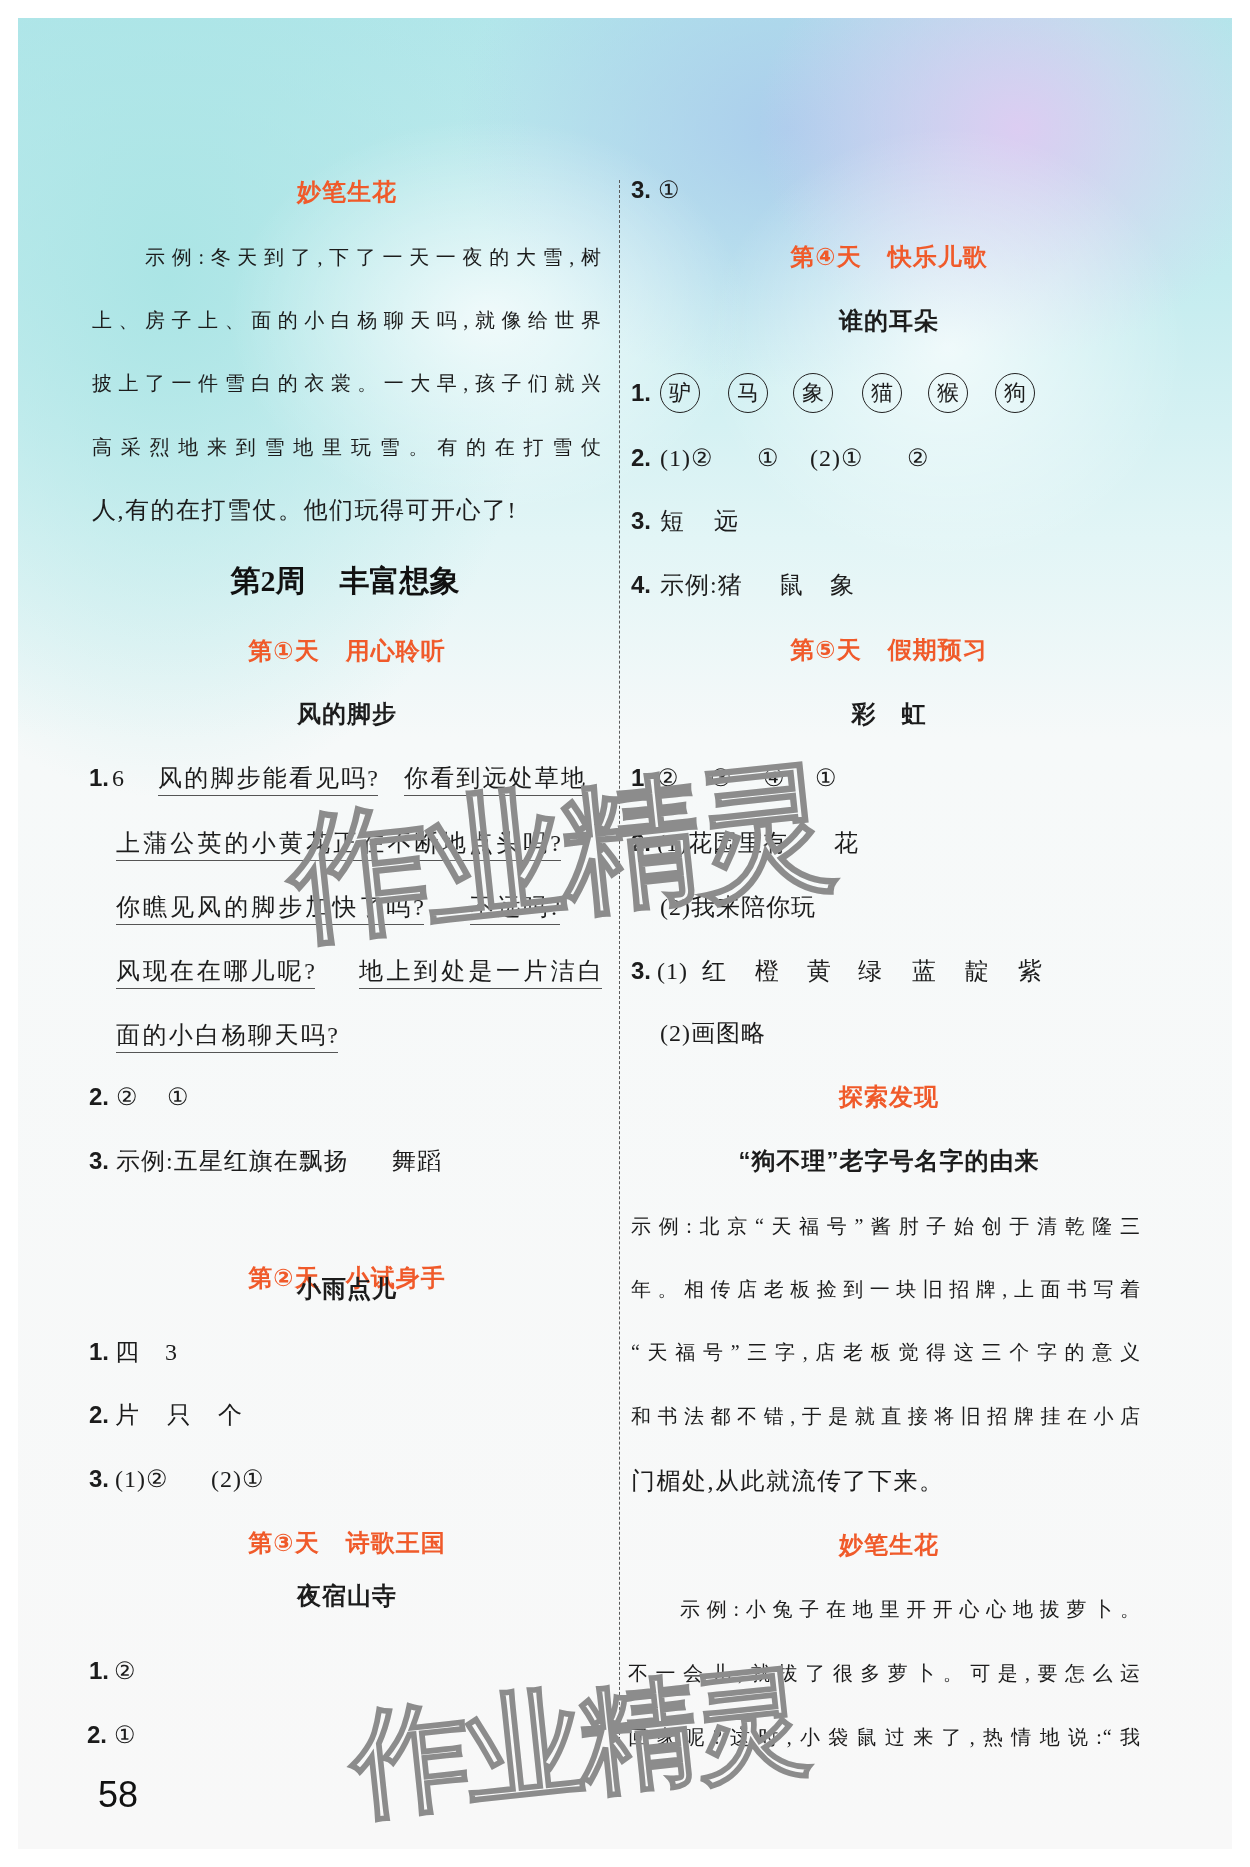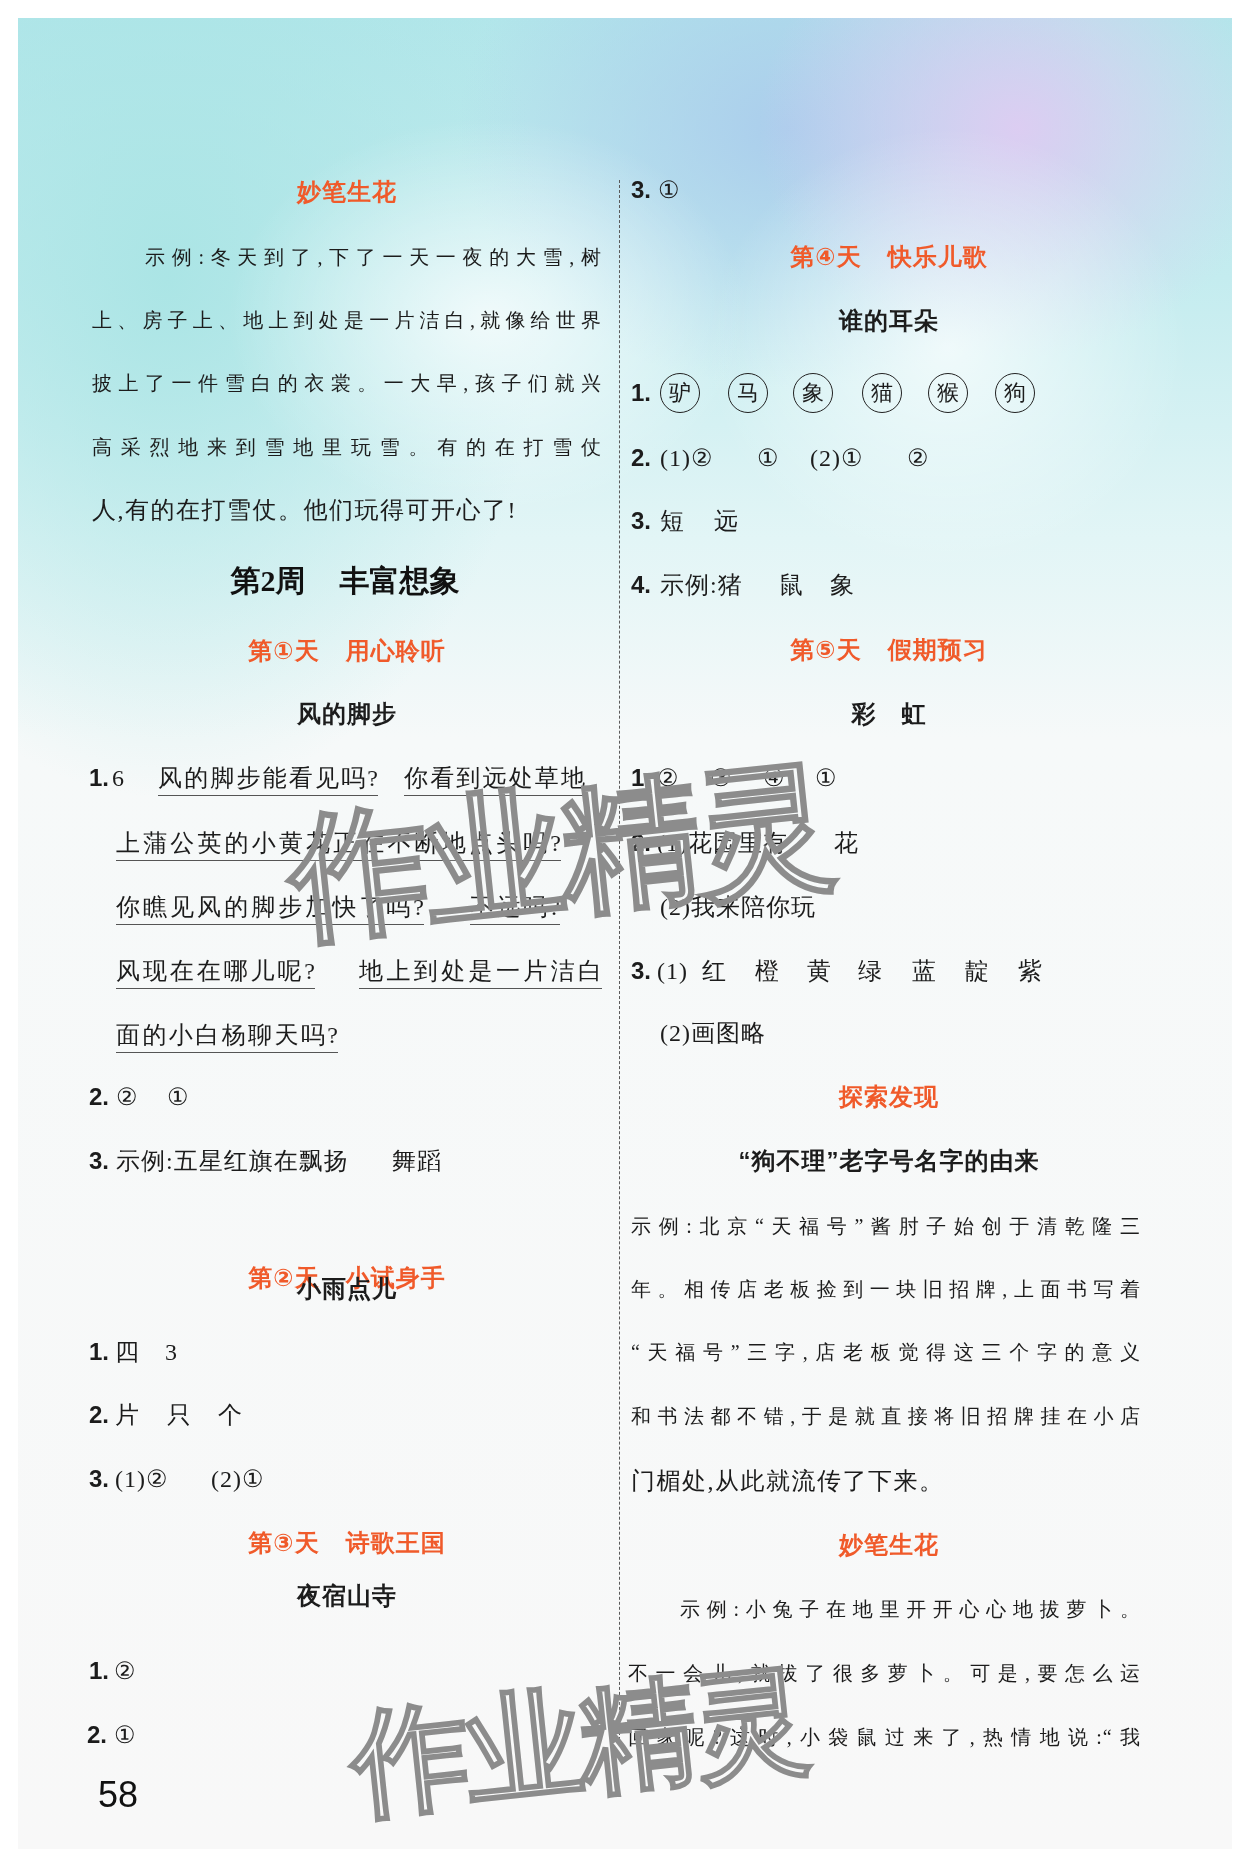--- a/index.html
+++ b/index.html
@@ -43,21 +43,21 @@
         color:rgba(255,255,255,0.15); -webkit-text-stroke:2px #8c8c8c; letter-spacing:-4px; }
 </style>
 </head>
 <body>
 
 <div class="page"></div>
 <div class="divider"></div>
 
 <div class="hd" style="left:167px;top:172px">妙笔生花</div>
 <div class="just" style="left:145px;top:237px;width:457px">示例:冬天到了,下了一天一夜的大雪,树</div>
-<div class="just" style="left:92px;top:300px;width:510px">上、房子上、地上到处是一片洁白,就像给世界</div>
+<div class="just" style="left:92px;top:300px;width:510px">上、房子上、面的小白杨聊天吗,就像给世界</div>
 <div class="just" style="left:92px;top:363px;width:510px">披上了一件雪白的衣裳。一大早,孩子们就兴</div>
 <div class="just" style="left:92px;top:427px;width:510px">高采烈地来到雪地里玩雪。有的在打雪仗</div>
 <div class="plain" style="left:92px;top:490px">人,有的在打雪仗。他们玩得可开心了!</div>
 
 <div class="week" style="left:145px;top:559px">
   <span>第2周</span><span class="gap"></span><span>丰富想象</span>
 </div>
 
 <div class="hd" style="left:167px;top:631px">
   <span>第①天</span><span class="gap"></span><span>用心聆听</span>

